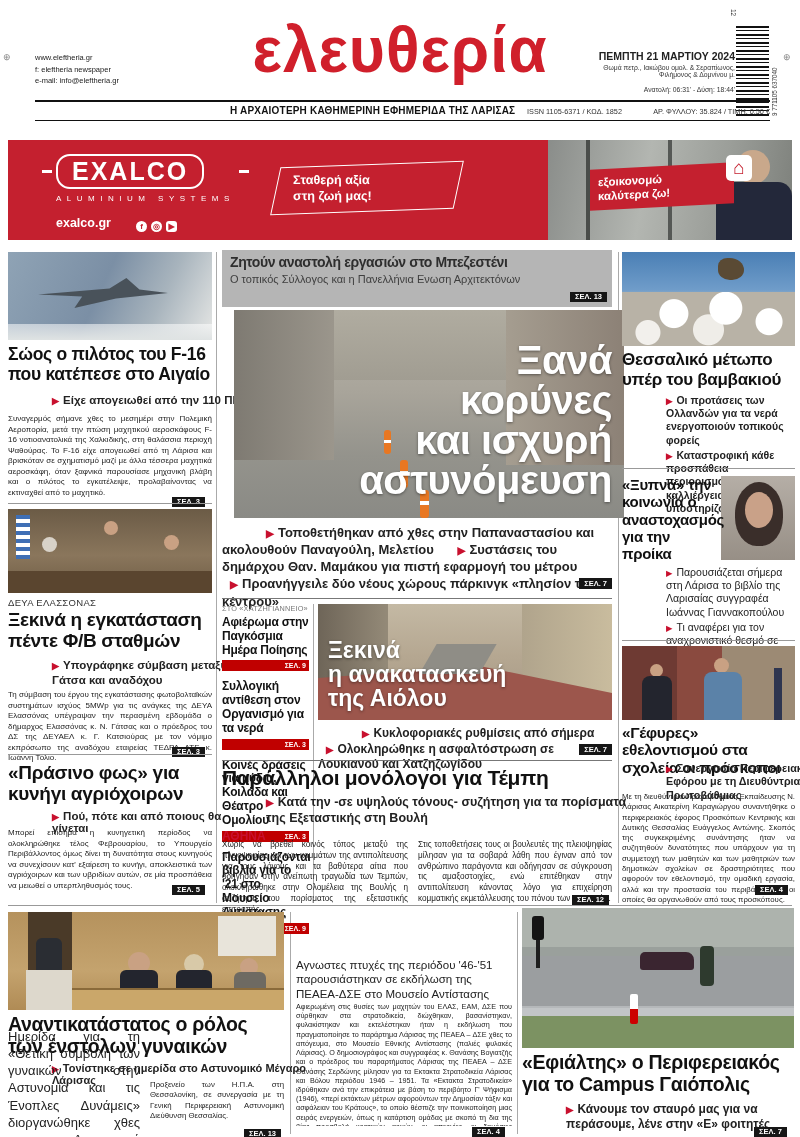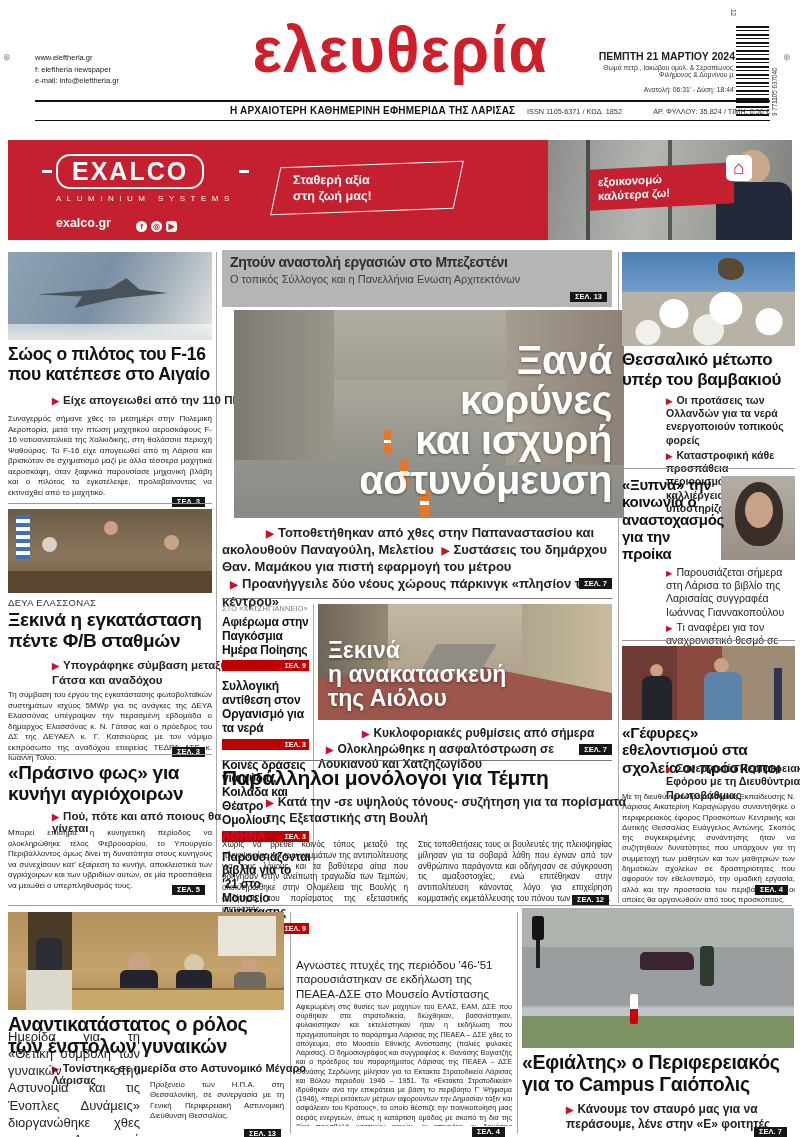--- a/index.html
+++ b/index.html
@@ -143,21 +143,21 @@
     <div class="ab overlayhead" style="right:12px;top:30px;text-align:right;font-size:40px;line-height:1.0;letter-spacing:-0.5px;">
       <div>Ξανά</div>
       <div>κορύνες</div>
       <div>και ισχυρή</div>
       <div>αστυνόμευση</div>
     </div>
   </div>
 
   <div class="ab" style="left:222px;top:524px;width:390px;font-size:13px;line-height:1.32;color:#222;font-weight:bold;">
     <span class="bl">Τοποθετήθηκαν από χθες στην Παπαναστασίου και ακολουθούν Παναγούλη, Μελετίου</span>
-    <span class="bl" style="margin-left:4px;">Συστάσεις του δημάρχου Θαν. Μαμάκου για πιστή εφαρμογή του μέτρου</span>
+    <span class="bl" style="margin-left:20px;">Συστάσεις του δημάρχου Θαν. Μαμάκου για πιστή εφαρμογή του μέτρου</span>
     <span class="bl" style="margin-left:8px;">Προανήγγειλε δύο νέους χώρους πάρκινγκ «πλησίον του κέντρου»</span>
     <span class="pg" style="position:absolute;right:0;top:54px;">ΣΕΛ. 7</span>
   </div>
   <div class="hr" style="left:222px;top:598px;width:390px;background:#777;"></div>
 
   <div class="ab" style="left:222px;top:604px;width:87px;">
     <div style="font-size:7.3px;color:#777;letter-spacing:0.2px;white-space:nowrap;margin-bottom:3px;">ΣΤΟ «ΧΑΤΖΗΓΙΑΝΝΕΙΟ»</div>
     <div>
       <div class="brief-title">Αφιέρωμα στην Παγκόσμια Ημέρα Ποίησης</div>
       <div class="brief-bar">ΣΕΛ. 9</div>

